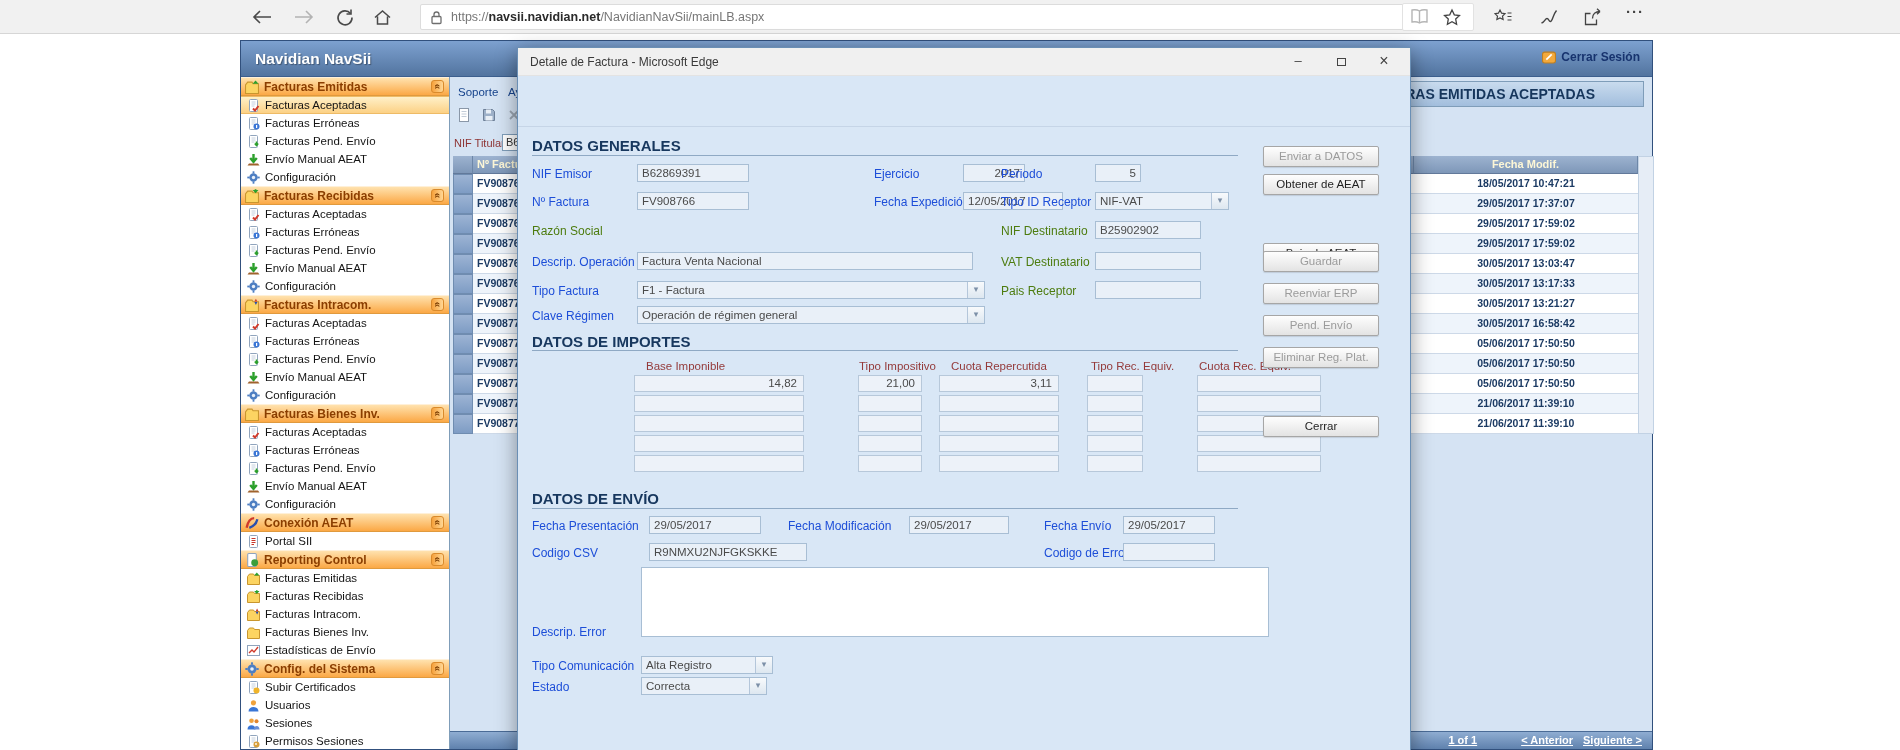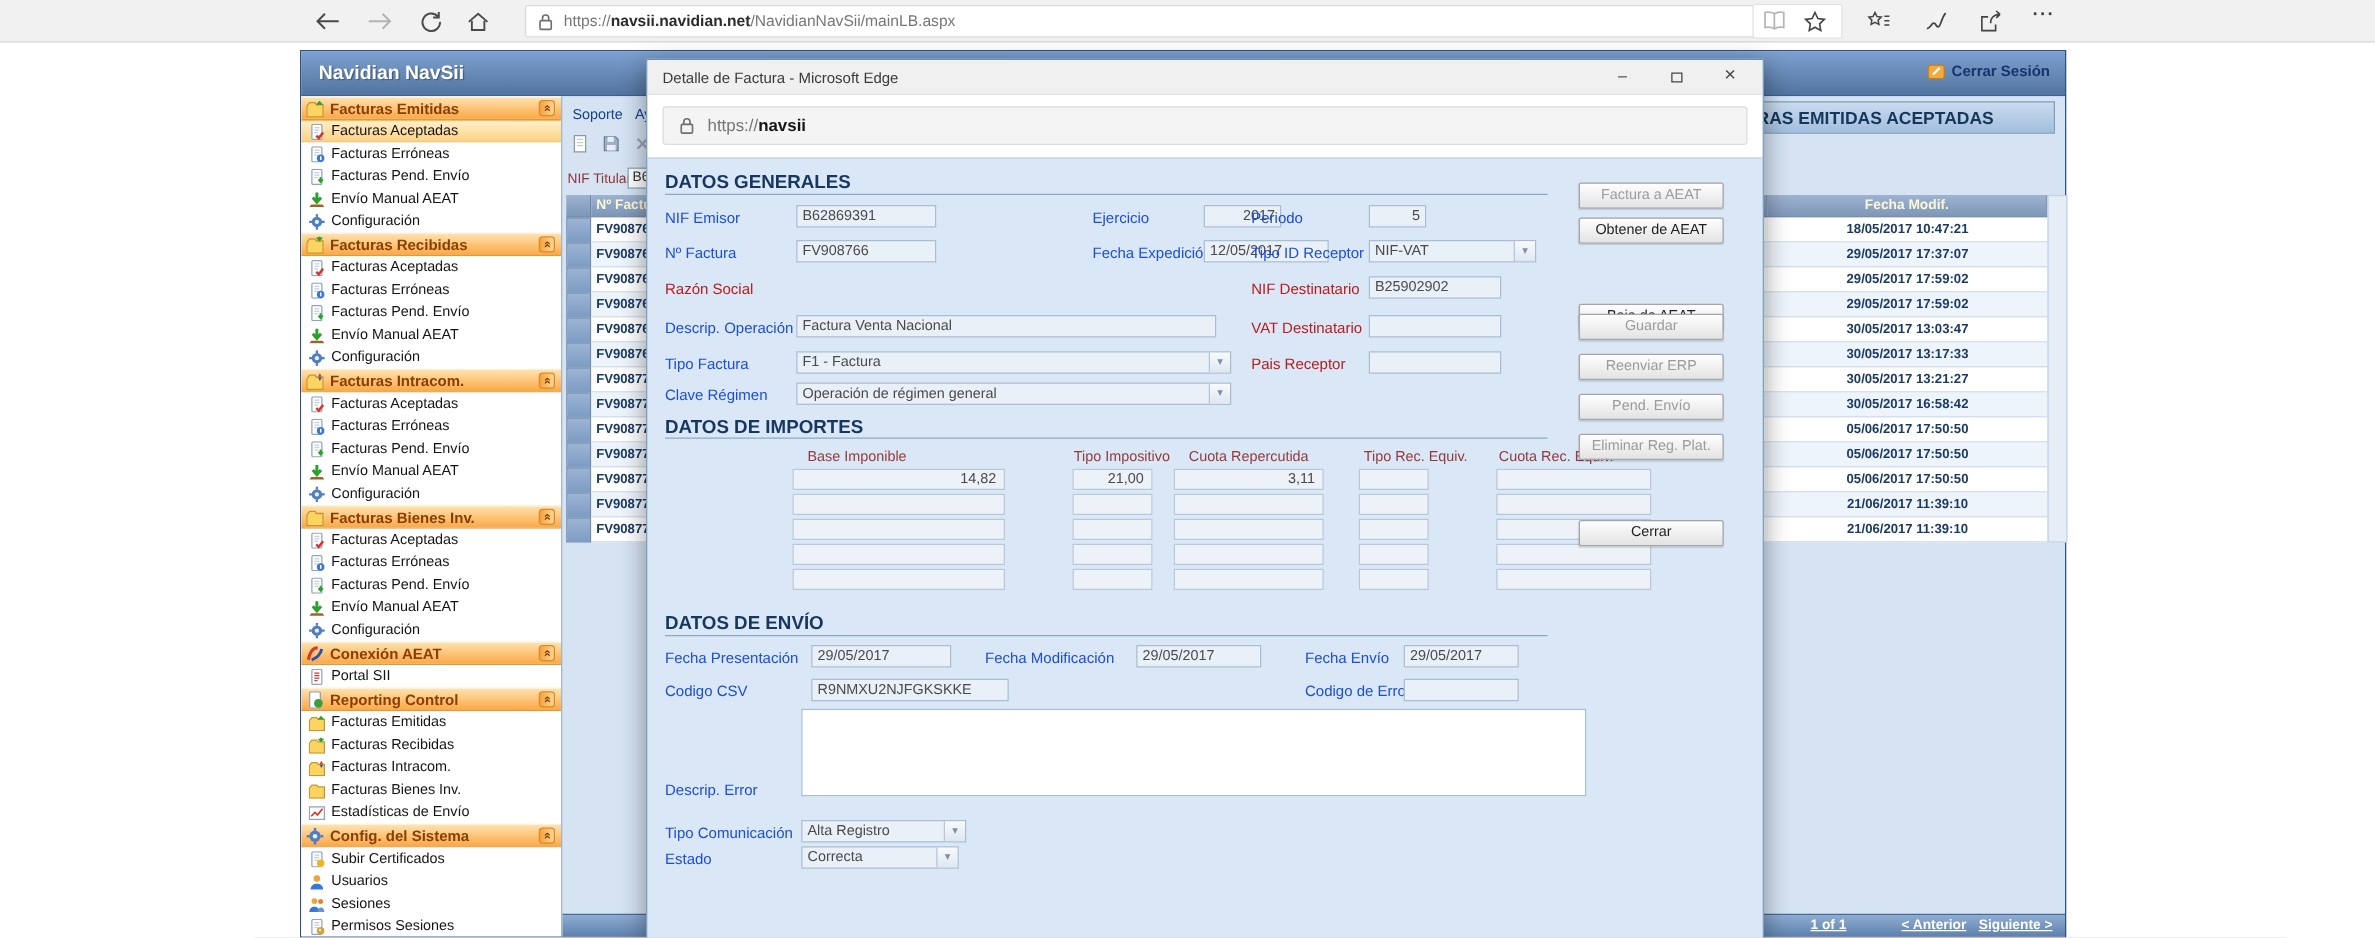--- a/index.html
+++ b/index.html
@@ -56,21 +56,21 @@
   .wbtn { position:absolute; top:0; width:32px; height:28px; text-align:center; line-height:26px; color:#444; cursor:pointer; font-size:14px; }
   .wmax-glyph { display:inline-block; width:9px; height:8px; border:1px solid #444; margin-top:9px; }
   #dlg-urlrow { position:absolute; left:0; top:28px; right:0; height:50px; background:#fff; }
   #dlg-urlinput { position:absolute; left:12px; top:9px; width:868px; height:31px; background:#f4f4f4; border:1px solid #dcdcdc; border-radius:3px; display:flex; align-items:center; padding:0 12px; gap:10px; font-size:13.5px; color:#757575; }
   #dlg-urlinput .dom { color:#161616; font-weight:bold; }
   #dlg-body { position:absolute; left:0; top:78px; right:0; bottom:0; background:#d9e7f6; border-top:1px solid #c6d5e7; }
 
   .dsec { position:absolute; font-size:15px; font-weight:bold; color:#17375e; }
   .rule { position:absolute; left:14px; width:706px; height:1px; background:#8fa9c4; }
   .dlbl { position:absolute; font-size:12px; color:#1d4ed8; white-space:nowrap; }
-  .dlbl.dark { color:#b91c1c; }
+  .dlbl.dark { color:#4d7c0f; }
   .dbox { position:absolute; height:18px; background:#e9f0f8; border:1px solid #a8bed4; font-size:11.5px; color:#4a4a4a; line-height:16px; padding:0 4px; white-space:nowrap; overflow:hidden; }
   .dbox.white { background:#fff; border-color:#6c93bb; color:#222; }
   .dbox.num { text-align:right; }
   .ddrop { padding-right:20px; }
   .ddrop::after { content:"▾"; position:absolute; right:0; top:0; width:16px; height:16px; background:linear-gradient(#f8fafc,#dde7f0); border-left:1px solid #b4c6da; color:#7d90a8; text-align:center; line-height:15px; font-size:9px; }
   .ihead { position:absolute; font-size:11.5px; color:#943a3a; white-space:nowrap; }
   .ibox { position:absolute; height:17px; background:#edf2f9; border:1px solid #b7c8da; font-size:11.5px; color:#4a4a4a; line-height:15px; text-align:right; padding:0 6px; }
   #dlg-textarea { position:absolute; left:123px; top:440px; width:628px; height:70px; background:#fff; border:1px solid #a8bed4; font-size:11.5px; }
   .dbtn { position:absolute; left:0; width:116px; height:21px; background:linear-gradient(#fefefe,#e3e3e3); border:1px solid #a6a6a6; border-radius:2px; font-size:11.5px; text-align:center; line-height:19px; color:#1f1f1f; cursor:pointer; box-shadow:0 1px 1px rgba(0,0,0,.12); }
   .dbtn.disabled { color:#9b9b9b; cursor:default; }
@@ -650,31 +650,20 @@
     </div>
   </div>
 
   <div id="dialog">
     <div id="dlg-titlebar">
       <div id="dlg-title">Detalle de Factura - Microsoft Edge</div>
       <div class="wbtn" style="right:96px; font-size:13px">–</div>
       <div class="wbtn" style="right:53px"><span class="wmax-glyph"></span></div>
       <div class="wbtn" style="right:10px; font-size:16px">×</div>
     </div>
-    <div id="dlg-urlrow">
-      <div id="dlg-urlinput">
-        <span>
-          <svg width="13" height="15" viewBox="0 0 13 15">
-              <rect x="2" y="6.5" width="9" height="7" rx="1" fill="none" stroke="#6e6e6e" stroke-width="1.3"></rect>
-              <path d="M4 6.5V4.5a2.5 2.5 0 0 1 5 0v2" fill="none" stroke="#6e6e6e" stroke-width="1.3"></path>
-            </svg>
-        </span>
-        <span><span>https://</span><span class="dom">navsii</span></span>
-      </div>
-    </div>
 
     <div id="dlg-body">
 
       <div class="dsec" style="left:14px; top:10px">DATOS GENERALES</div>
       <div class="rule" style="top:28px"></div>
 
       <span class="dlbl" style="left:14px; top:40px">NIF Emisor</span>
       <div class="dbox" style="left:119px; top:37px; width:112px">B62869391</div>
       <span class="dlbl" style="left:356px; top:40px">Ejercicio</span>
       <div class="dbox num" style="left:445px; top:37px; width:62px">2017</div>
@@ -759,21 +748,21 @@
 
       <div id="dlg-textarea"></div>
       <span class="dlbl" style="left:14px; top:498px">Descrip. Error</span>
 
       <span class="dlbl" style="left:14px; top:532px">Tipo Comunicación</span>
       <div class="dbox ddrop" style="left:123px; top:529px; width:132px">Alta Registro</div>
       <span class="dlbl" style="left:14px; top:553px">Estado</span>
       <div class="dbox ddrop" style="left:123px; top:550px; width:126px">Correcta</div>
 
       <div id="dlg-buttons">
-          <div class="dbtn disabled" style="top: 19px;">Factura a AEAT</div>
+          <div class="dbtn disabled" style="top: 19px;">Enviar a DATOS</div>
           <div class="dbtn" style="top: 47px;">Obtener de AEAT</div>
           <div class="dbtn" style="top: 80px; margin-top: 36px;">Baja de AEAT</div>
           <div class="dbtn disabled" style="top: 124px;">Guardar</div>
           <div class="dbtn disabled" style="top: 156px;">Reenviar ERP</div>
           <div class="dbtn disabled" style="top: 188px;">Pend. Envío</div>
           <div class="dbtn disabled" style="top: 220px;">Eliminar Reg. Plat.</div>
           <div class="dbtn" style="top: 289px;">Cerrar</div>
         </div>
     </div>
   </div>

